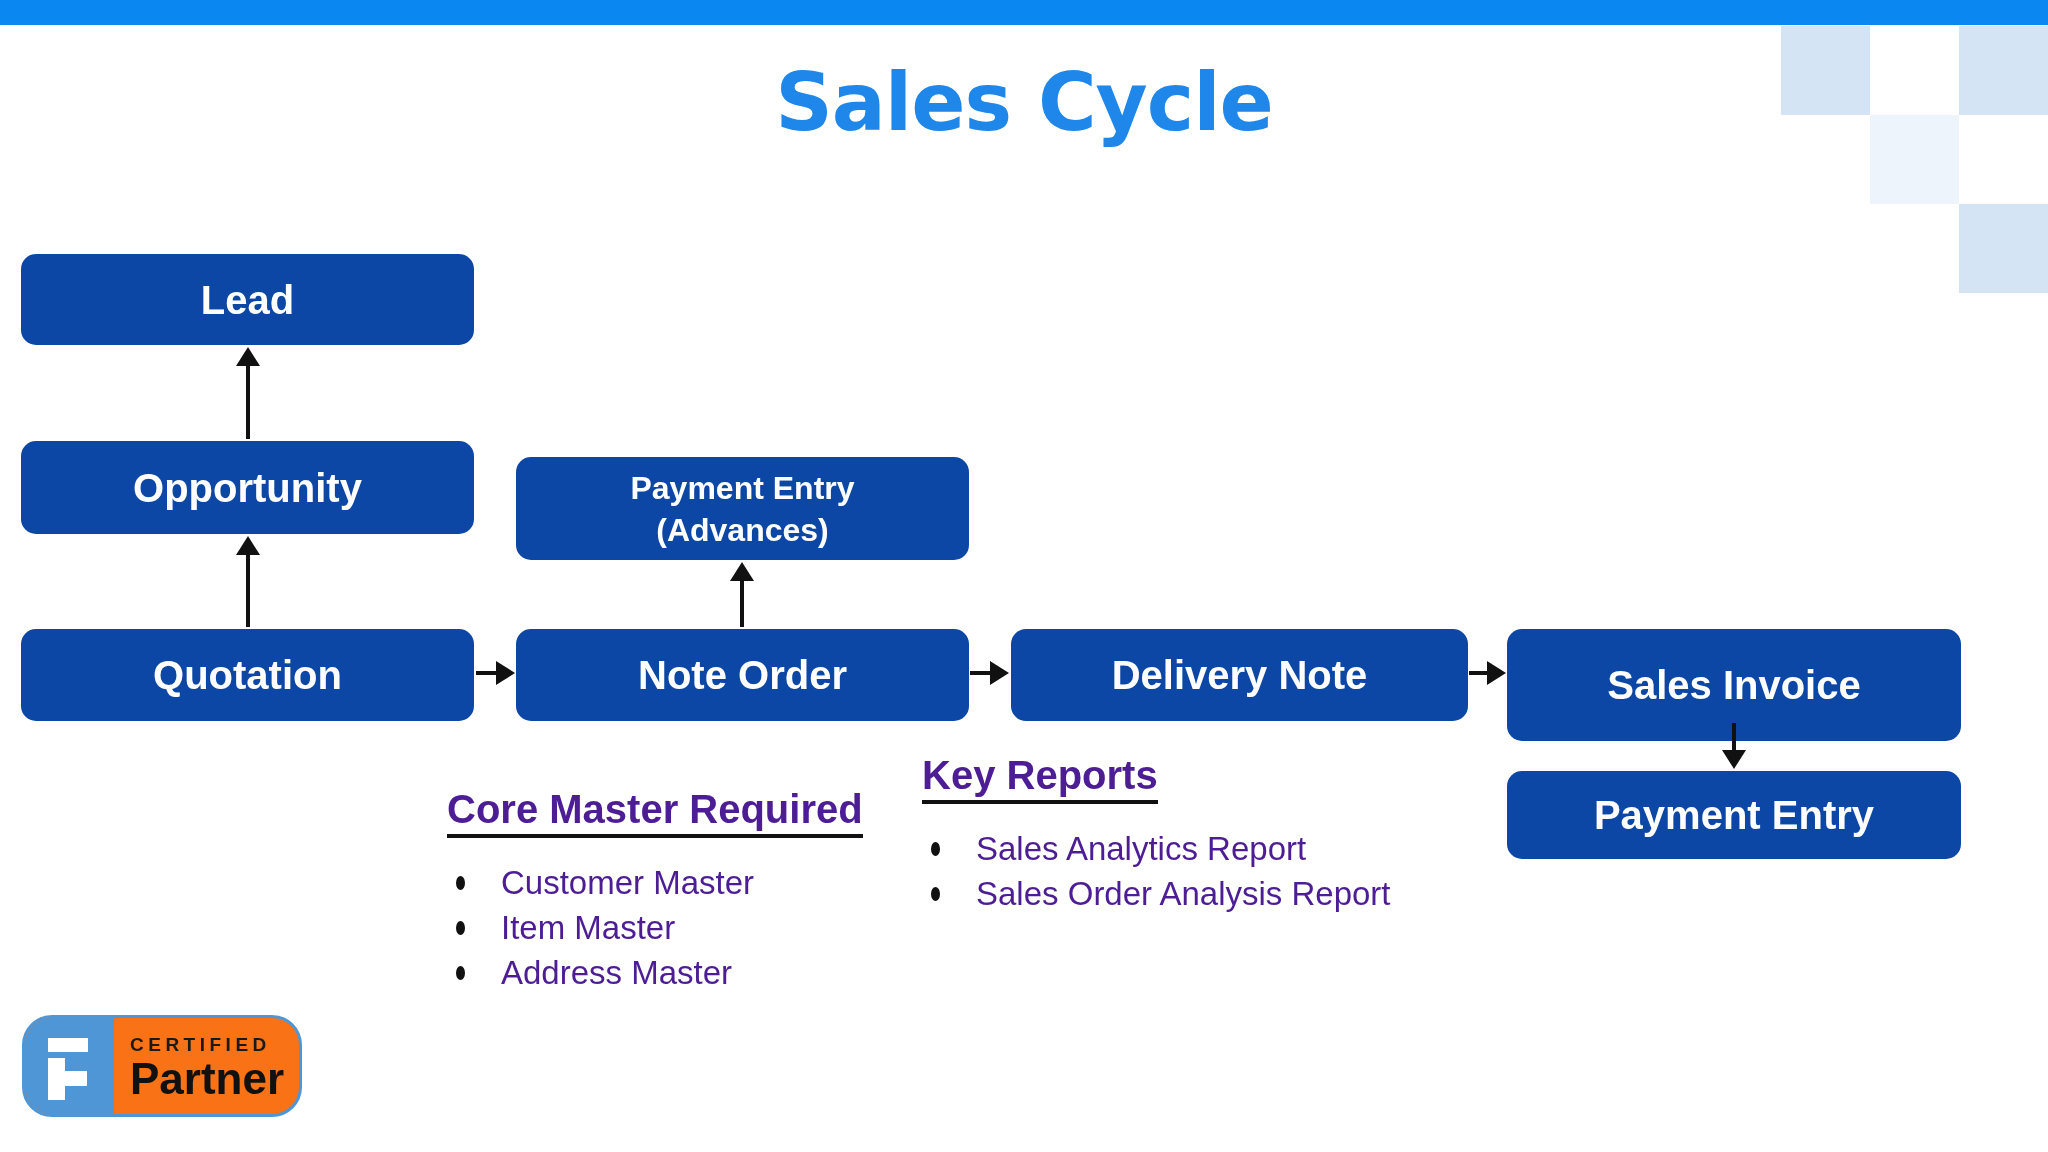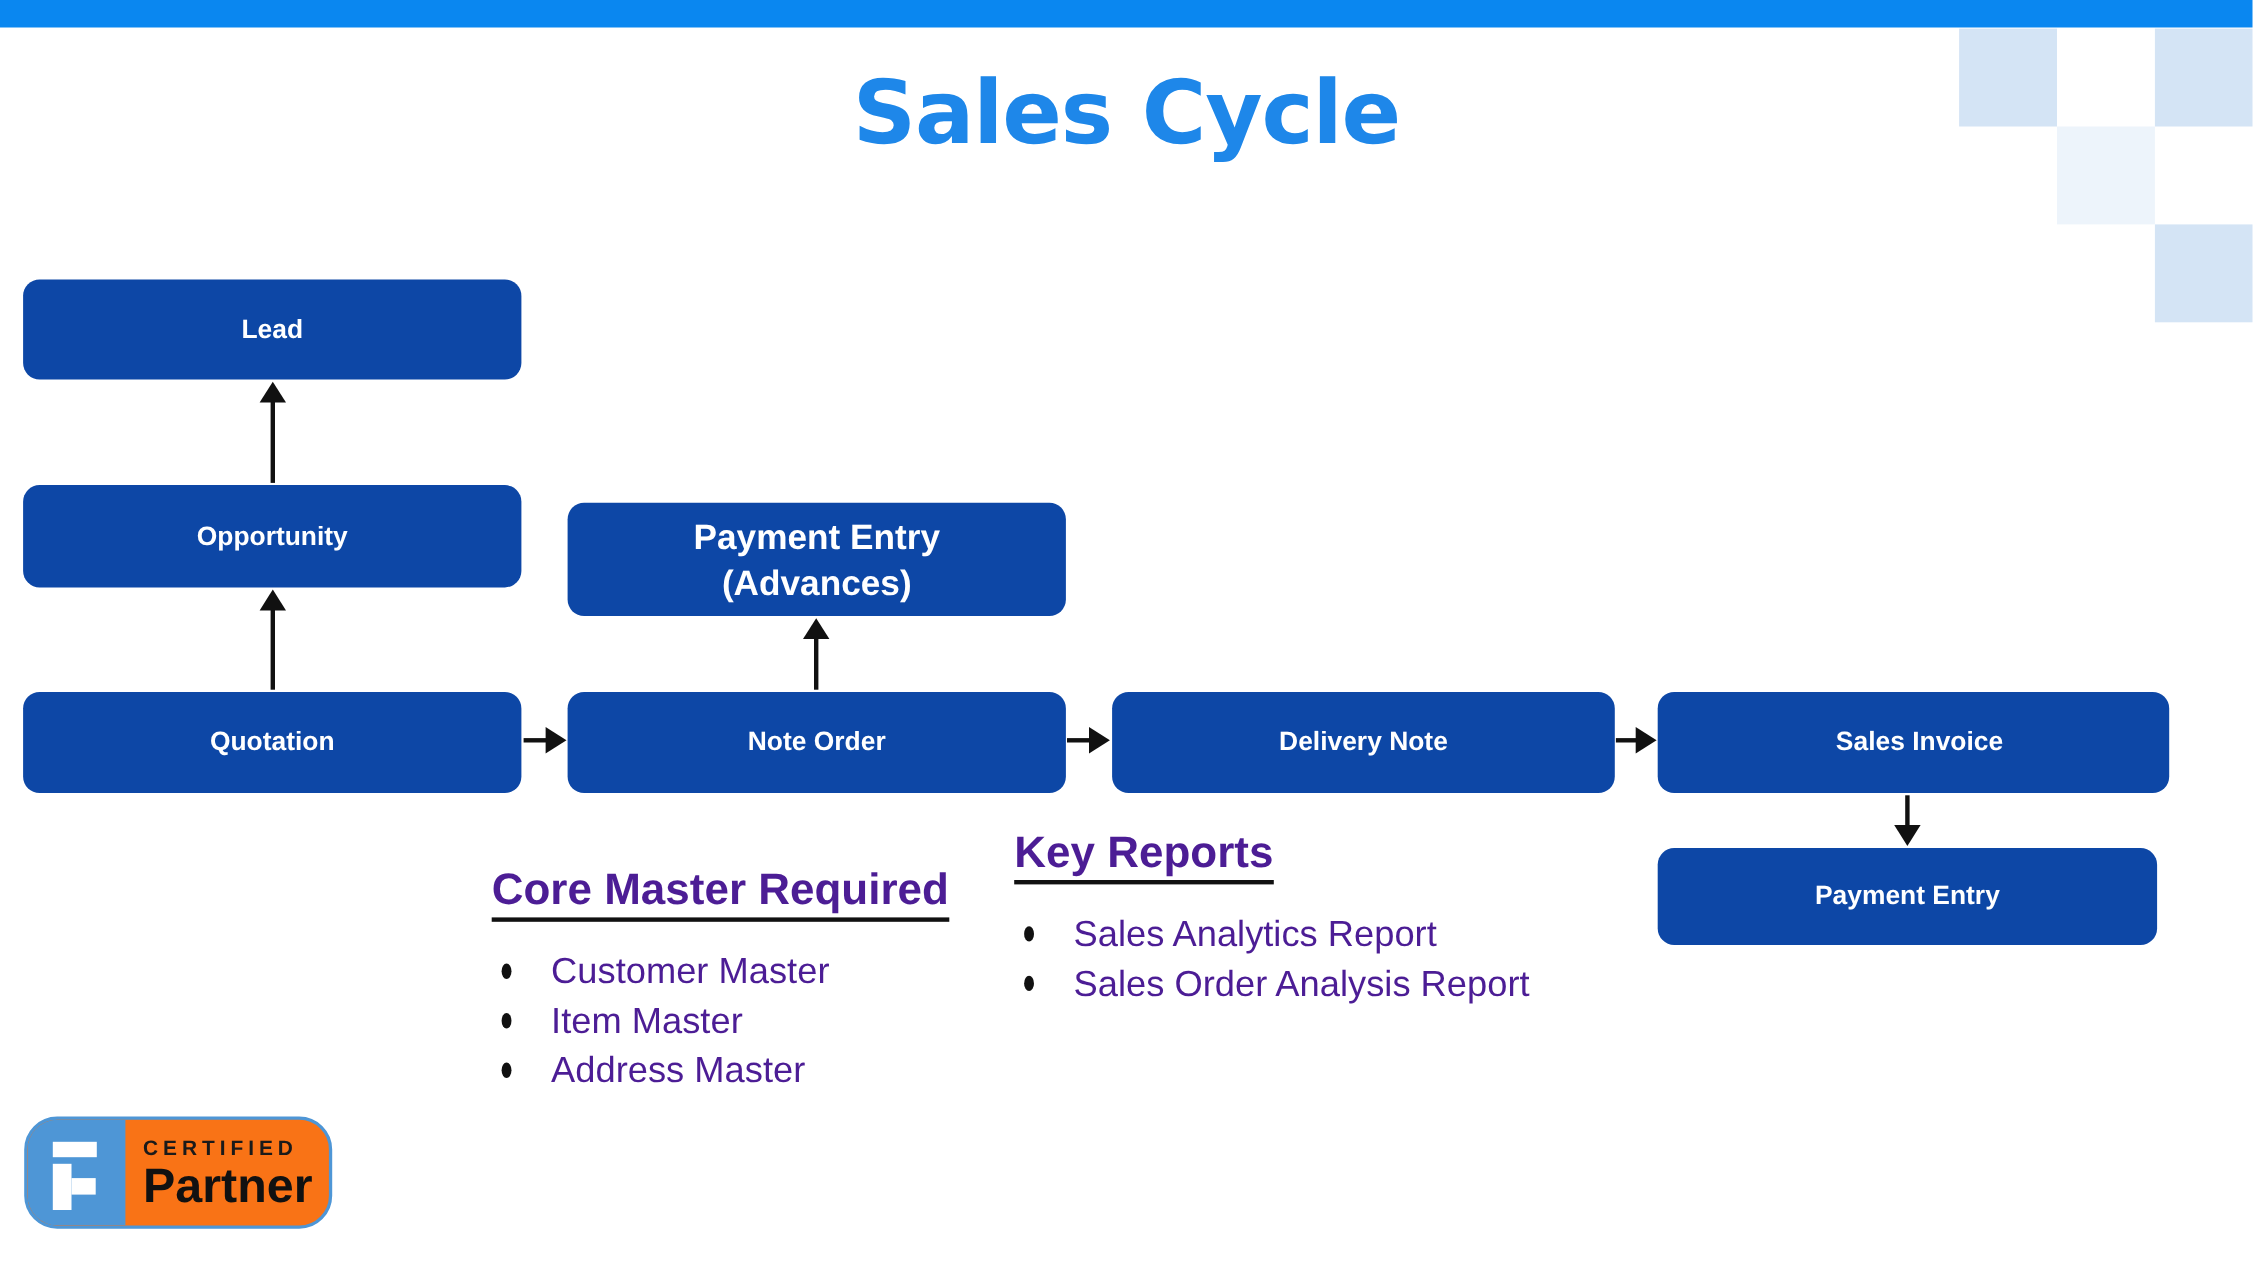--- a/index.html
+++ b/index.html
@@ -26,31 +26,31 @@
   .sq.light { background:#d4e4f5; }
   .sq.lighter { background:#edf4fb; }
   #sq1 { left:1781px; top:26px; }
   #sq2 { left:1959px; top:26px; }
   #sq3 { left:1870px; top:115px; }
   #sq4 { left:1959px; top:204px; }
 
   
   .fbox {
     position:absolute; background:#0d47a6; border-radius:15px;
-    color:#ffffff; font-weight:bold; font-size:24px;
+    color:#ffffff; font-weight:bold; font-size:40px;
     display:flex; flex-direction:column; align-items:center; justify-content:center;
     text-align:center; line-height:42px;
   }
   #box-lead            { left:21px;   top:254px; width:453px; height:91px; }
   #box-opportunity     { left:21px;   top:441px; width:453px; height:93px; }
   #box-quotation       { left:21px;   top:629px; width:453px; height:92px; }
   #box-payment-adv     { left:516px;  top:457px; width:453px; height:103px; font-size:32px; }
   #box-sales-order     { left:516px;  top:629px; width:453px; height:92px; }
   #box-delivery-note   { left:1011px; top:629px; width:457px; height:92px; }
-  #box-sales-invoice   { left:1507px; top:629px; width:454px; height:92px;padding-left:11px; }
+  #box-sales-invoice   { left:1507px; top:629px; width:454px; height:112px; }
   #box-payment-entry   { left:1507px; top:771px; width:454px; height:88px; }
 
   
   .arrow { position:absolute; }
   .arrow .shaft { position:absolute; background:#111111; }
   .arrow .head { position:absolute; width:0; height:0; }
 
   .arrow.up { width:24px; }
   .arrow.up .shaft { left:10px; width:4px; top:16px; bottom:0; }
   .arrow.up .head { left:0; top:0; border-left:12px solid transparent; border-right:12px solid transparent; border-bottom:19px solid #111111; }

